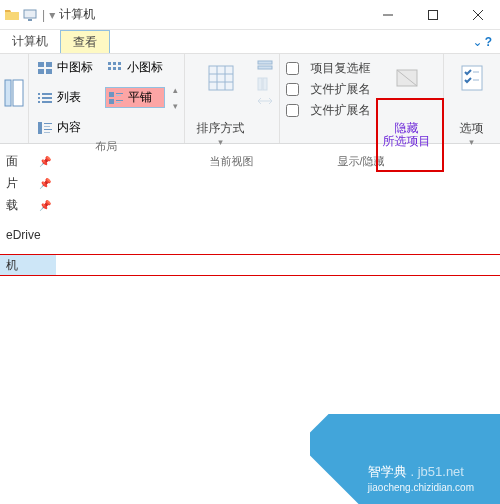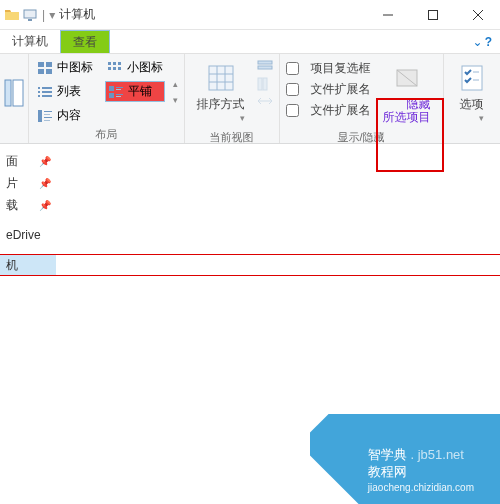--- a/index.html
+++ b/index.html
@@ -7,37 +7,37 @@
 
 .titlebar { height: 30px; display: flex; align-items: center; border-bottom: 1px solid #e5e5e5; }
 .titlebar .left { display: flex; align-items: center; padding-left: 4px; gap: 4px; }
 .titlebar .title { color: #333; }
 .titlebar .winbtns { margin-left: auto; display: flex; }
 .winbtn { width: 45px; height: 30px; display: flex; align-items: center; justify-content: center; color: #333; }
 .winbtn svg { width: 10px; height: 10px; }
 
 .tabs { height: 24px; display: flex; align-items: stretch; background: #fff; border-bottom: 1px solid #e1e1e1; position: relative; }
 .tab { padding: 0 12px; display: flex; align-items: center; color: #444; }
-.tab.active { background: #84cc16; border: 1px solid #92c0e0; border-bottom: none; }
+.tab.active { background: #fef9c3; border: 1px solid #92c0e0; border-bottom: none; }
 .help-dd { margin-left: auto; display: flex; align-items: center; padding-right: 8px; color: #1979ca; gap: 2px; }
 
 .ribbon { background: #f5f6f7; border-bottom: 1px solid #dadbdc; display: flex; position: relative; height: 90px; }
 .group { border-right: 1px solid #e1e1e1; display: flex; flex-direction: column; align-items: center; padding: 4px 6px 2px; }
 .group-body { display: flex; gap: 6px; flex: 1; }
 .group-label { color: #6a6a6a; font-size: 11px; margin-top: 2px; }
 
-.layout-grid { display: grid; grid-template-columns: auto auto; gap: 4px 10px; }
+.layout-grid { display: grid; grid-template-columns: auto auto; gap: 10px 10px; }
 .layout-item { display: flex; align-items: center; gap: 4px; padding: 1px 2px; }
-.layout-item.sel { border: 1px solid #92c0e0; background: #ef4444; }
+.layout-item.sel { border: 1px solid #92c0e0; background: #fca5a5; }
 .layout-icon { width: 16px; height: 14px; display: inline-flex; }
 
 .bigbtn { display: flex; flex-direction: column; align-items: center; justify-content: center; gap: 4px; padding: 4px 6px; color: #444; }
 .bigbtn.disabled { color: #6d28d9; }
 .bigbtn .icon { width: 32px; height: 32px; display: flex; align-items: center; justify-content: center; }
-.bigbtn .lbl { text-align: right; line-height: 1.1; }
+.bigbtn .lbl { text-align: center; line-height: 1.1; margin-top: 24px; }
 
 .checks { display: flex; flex-direction: column; gap: 4px; padding-top: 2px; }
 .check { display: flex; align-items: center; gap: 12px; color: #444; }
 .check input { width: 13px; height: 13px; }
 
 .highlight { position: absolute; border: 2px solid #d00; top: 44px; left: 376px; width: 68px; height: 74px; pointer-events: none; }
 
 .content { display: flex; position: relative; }
 .sidebar { width: 56px; padding-top: 6px; }
 .sb-item { height: 22px; display: flex; align-items: center; justify-content: space-between; padding: 0 4px 0 6px; color: #333; }
@@ -307,16 +307,15 @@
     <div class="sb-item" style="margin-top:8px;color:#1979ca">
         <span></span>
       </div>
   </div>
 </div>
 
 <div class="watermark">
   <div class="wm-tri"></div>
   <div class="wm-txt">
     <div><span>智学典</span> <span style="opacity:.7">.</span> <span style="opacity:.7">jb51.net</span></div>
-    <div>教程网</div>
     <div class="small">jiaocheng.chizidian.com</div>
   </div>
 </div>
 
 </body></html>

